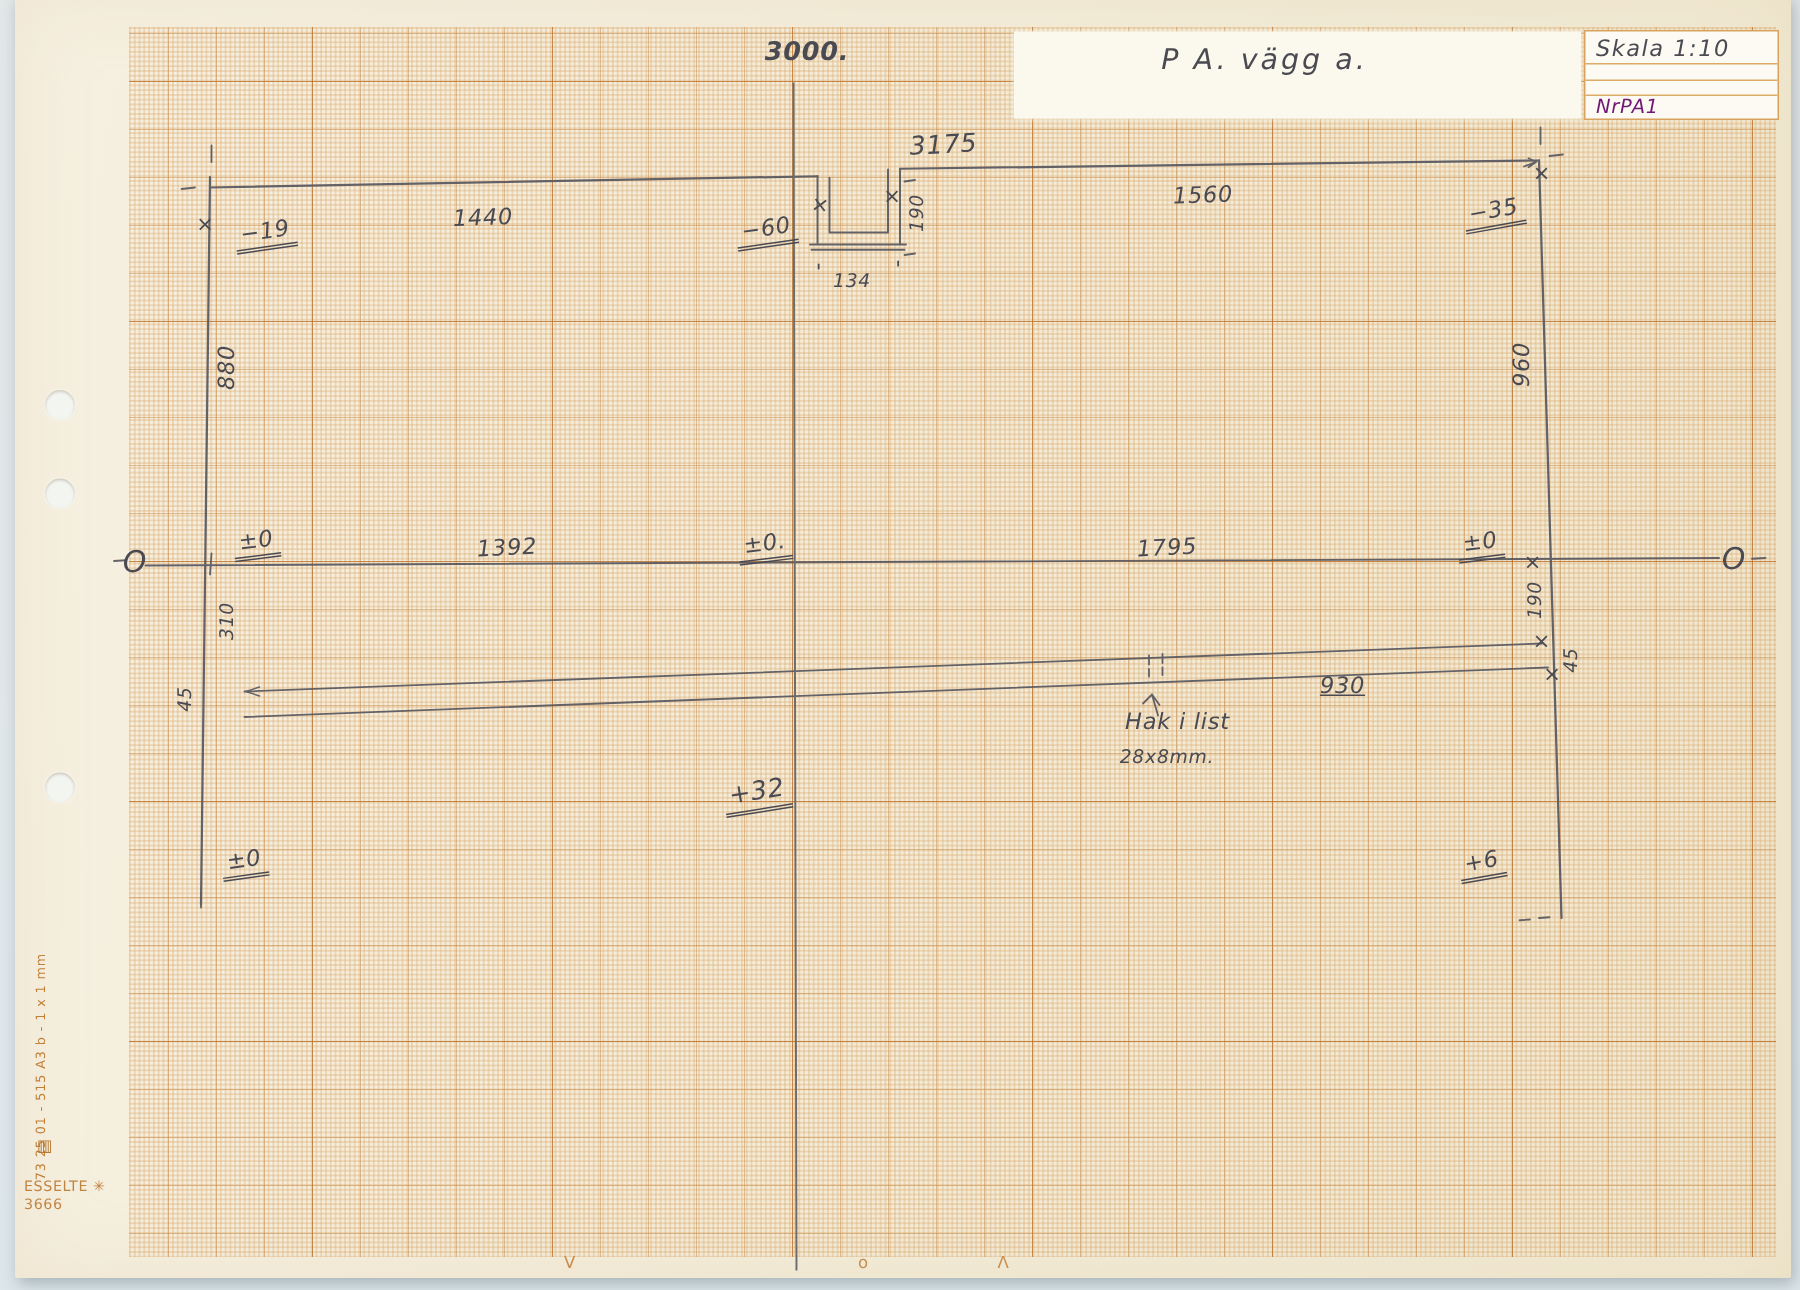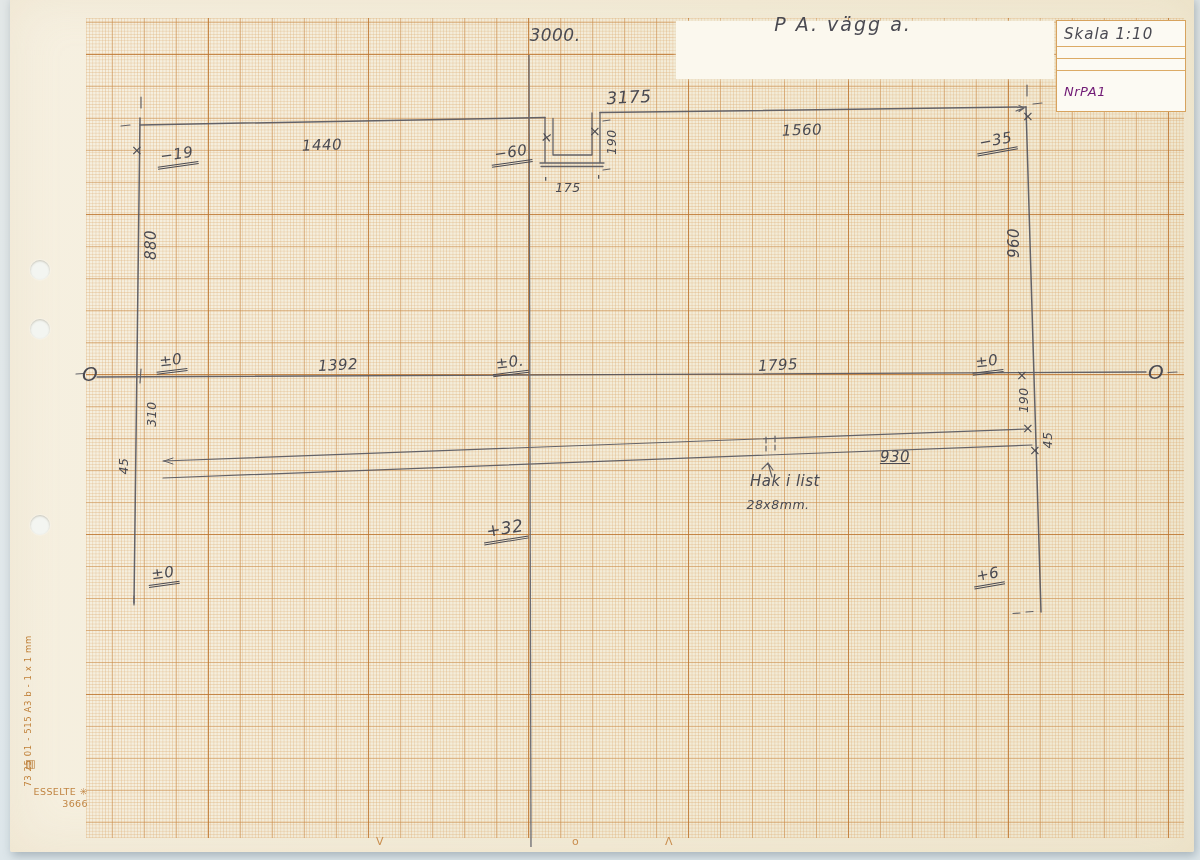--- a/index.html
+++ b/index.html
@@ -27,41 +27,41 @@
       linear-gradient(to bottom, rgba(221,174,118,.38) 1px, transparent 1px);
     background-size:160px 100%,100% 160px,32px 100%,100% 32px,3.2px 100%,100% 3.2px;
     background-position:122px 0,0 36px,26px 0,0 4px,0 0,0 0;
   }
   
   .titlestrip{
     position:absolute;left:666px;top:25px;width:378px;height:58px;
     background:#fbf8ee;box-shadow:0 0 4px rgba(240,235,215,.9);
   }
   .titleblock{
-    position:absolute;left:1046px;top:24px;width:130px;height:92px;
+    position:absolute;left:1046px;top:24px;width:130px;height:60px;
     background:#fcfaf3;border:1px solid #d7a35e;box-sizing:border-box;
     display:flex;flex-direction:column;
   }
   .tb-row{border-bottom:1px solid #dcab66;box-sizing:border-box;display:flex;align-items:center;padding-left:7px}
   .tb-r1{height:26px}.tb-r2{height:12px}.tb-r3{height:12px}
   .tb-r4{flex:1;border-bottom:none}
   .tb-r1 span{font:italic 15px "DejaVu Sans",sans-serif;color:#4a4a52;letter-spacing:1px}
   .tb-r4 span{font:italic 13px "DejaVu Sans",sans-serif;color:#701a75;letter-spacing:.5px}
   
   .hole{
     position:absolute;width:20px;height:20px;border-radius:50%;
     background:#f3f5f1;box-shadow:inset 0 1px 2px rgba(120,110,80,.35),0 0 2px rgba(255,255,255,.8);
   }
   
   .m-code{
     position:absolute;left:18px;top:715px;transform:translate(-50%,-50%) rotate(-90deg);
     white-space:nowrap;font-size:8.5px;letter-spacing:.6px;color:#c08038;
   }
   .m-logo{position:absolute;left:14px;top:762px;font-size:11px;color:#b97a33;transform:rotate(-90deg)}
-  .m-brand{position:absolute;left:6px;top:790px;width:72px;text-align:right;color:#c18543;font-size:9.5px;letter-spacing:.4px;line-height:12px}
+  .m-brand{position:absolute;left:6px;top:790px;width:72px;text-align:left;color:#c18543;font-size:9.5px;letter-spacing:.4px;line-height:12px}
   .b-mark{position:absolute;bottom:4px;font-size:11px;color:#c98d4e}
   
   .layer{position:absolute;left:0;top:0;width:1200px;height:860px;pointer-events:none}
   .ann{
     position:absolute;transform:translate(-50%,-50%) rotate(var(--r,0deg));
     font:italic 15px "DejaVu Sans",sans-serif;color:#4a4a52;white-space:nowrap;letter-spacing:.5px;
   }
   .ann.lg{font-size:17px}
   .ann.sm{font-size:12.5px}
   .ann.xs{font-size:11px}
@@ -123,27 +123,27 @@
          M603,121 L610,120 M603,170 L610,169"></path>
     <path stroke-width="1.2" d="M1016,111 L1024,108 M1019,105.5 L1024,108 M1019,111.5 L1024,108"></path>
     <path stroke-width="1" d="M164,461 L173,458 M164,461 L173,464"></path>
     <path stroke-width="1.2" d="M772,477 L768,463 M768,463 L762,469 M768,463 L773,470"></path>
     <path stroke-width="1.2" d="M766,437 L766,443 M766,446 L766,451 M775,436 L775,442 M775,445 L775,450"></path>
   </g>
   <path stroke="#6b6b72" stroke-width="1.3" fill="none" d="M529,55 L531,847"></path>
 </svg>
 
 <div class="layer" id="annotations">
-    <span class="ann lg" style="left: 555px; top: 35px;">3000.</span>
-    <span class="ann title" style="left: 843px; top: 24px;">P A. vägg a.</span>
+    <span class="ann lg" style="left: 538px; top: 35px; font-weight: bold;">3000.</span>
+    <span class="ann title" style="left: 843px; top: 40px;">P A. vägg a.</span>
     <span class="ann lg" style="left: 629px; top: 97px; --r: -3deg;">3175</span>
     <span class="ann" style="left: 322px; top: 145px; --r: -2deg;">1440</span>
     <span class="ann lvl" style="left: 177px; top: 156px; --r: -8deg;">−19</span>
     <span class="ann lvl" style="left: 511px; top: 154px; --r: -8deg;">−60</span>
-    <span class="ann sm" style="left: 568px; top: 187px;">175</span>
+    <span class="ann sm" style="left: 568px; top: 187px;">134</span>
     <span class="ann sm" style="left: 611px; top: 142px; --r: -90deg;">190</span>
     <span class="ann" style="left: 802px; top: 130px; --r: -2deg;">1560</span>
     <span class="ann lvl" style="left: 996px; top: 142px; --r: -10deg;">−35</span>
     <span class="ann" style="left: 151px; top: 245px; --r: -90deg;">880</span>
     <span class="ann" style="left: 1014px; top: 243px; --r: -90deg;">960</span>
     <span class="ann datum" style="left: 90px; top: 374px;">O</span>
     <span class="ann lvl" style="left: 171px; top: 362px; --r: -7deg;">±0</span>
     <span class="ann" style="left: 338px; top: 365px; --r: -3deg;">1392</span>
     <span class="ann lvl" style="left: 510px; top: 364px; --r: -7deg;">±0.</span>
     <span class="ann" style="left: 778px; top: 365px; --r: -3deg;">1795</span>

